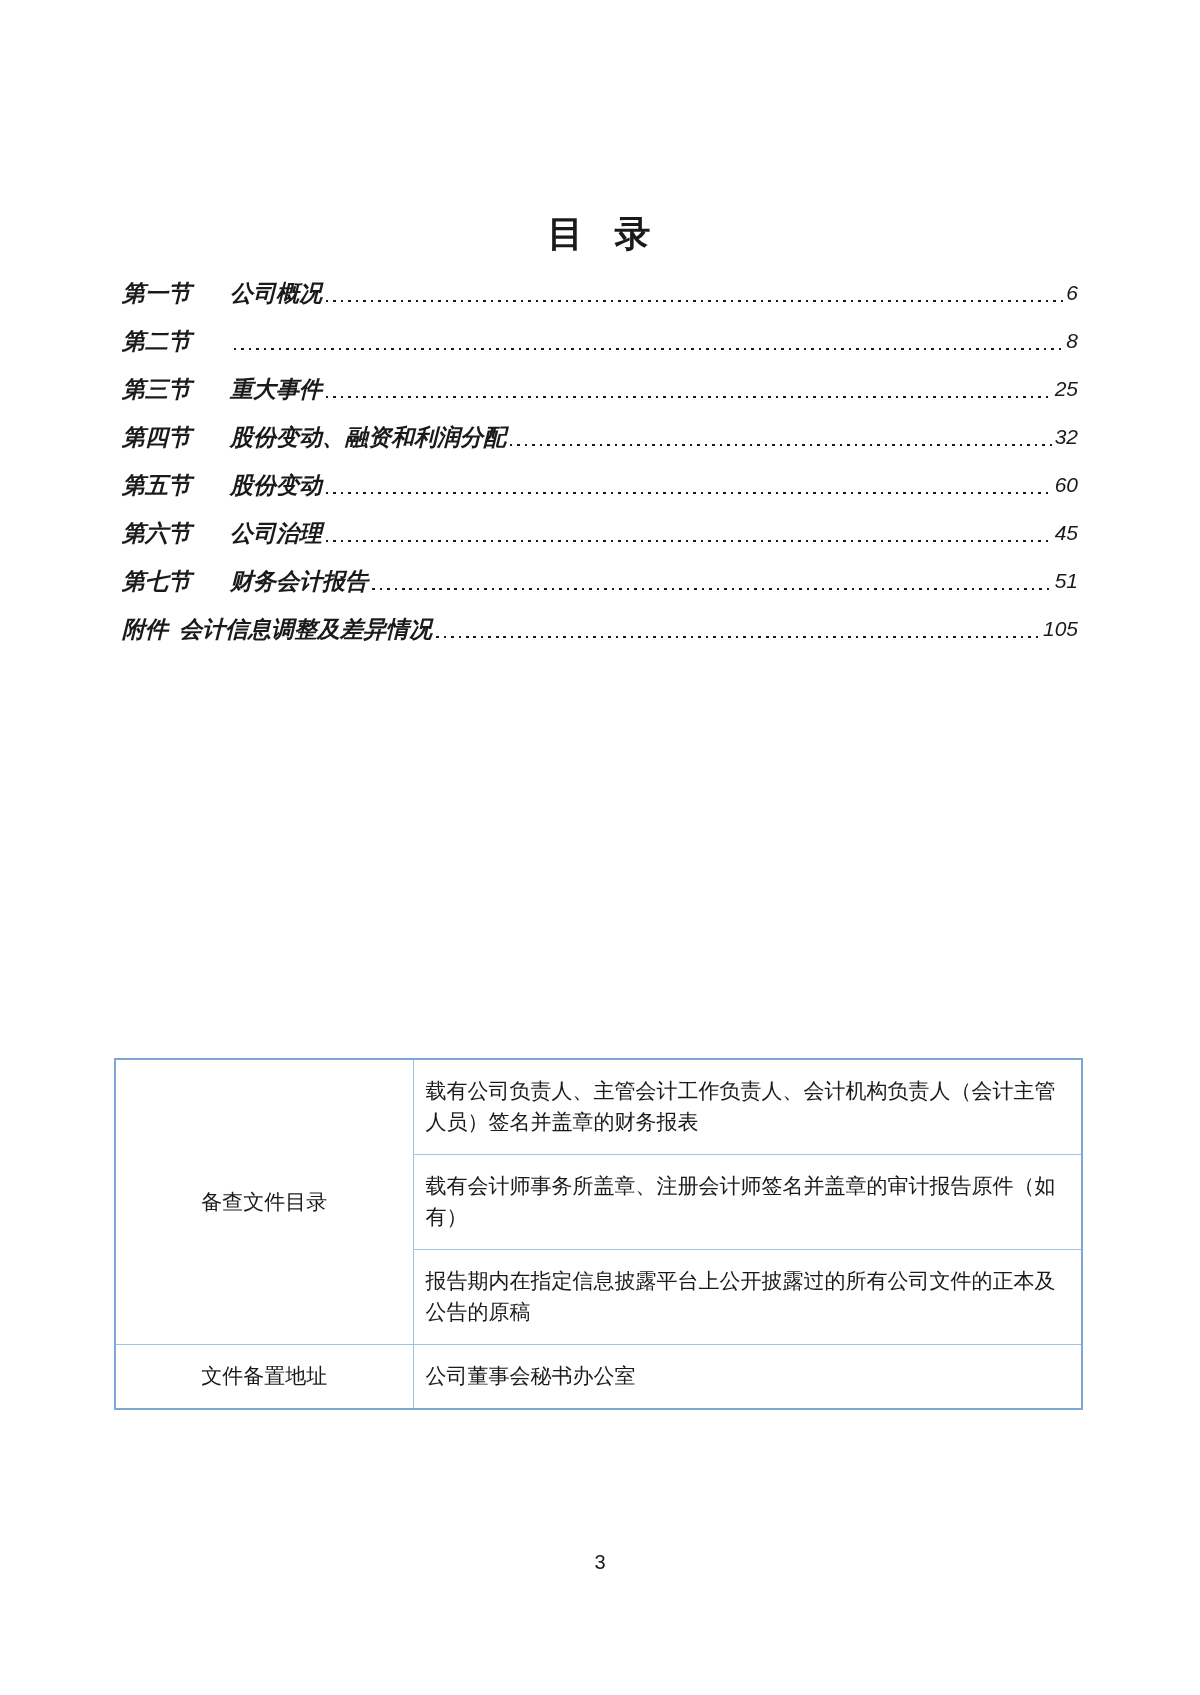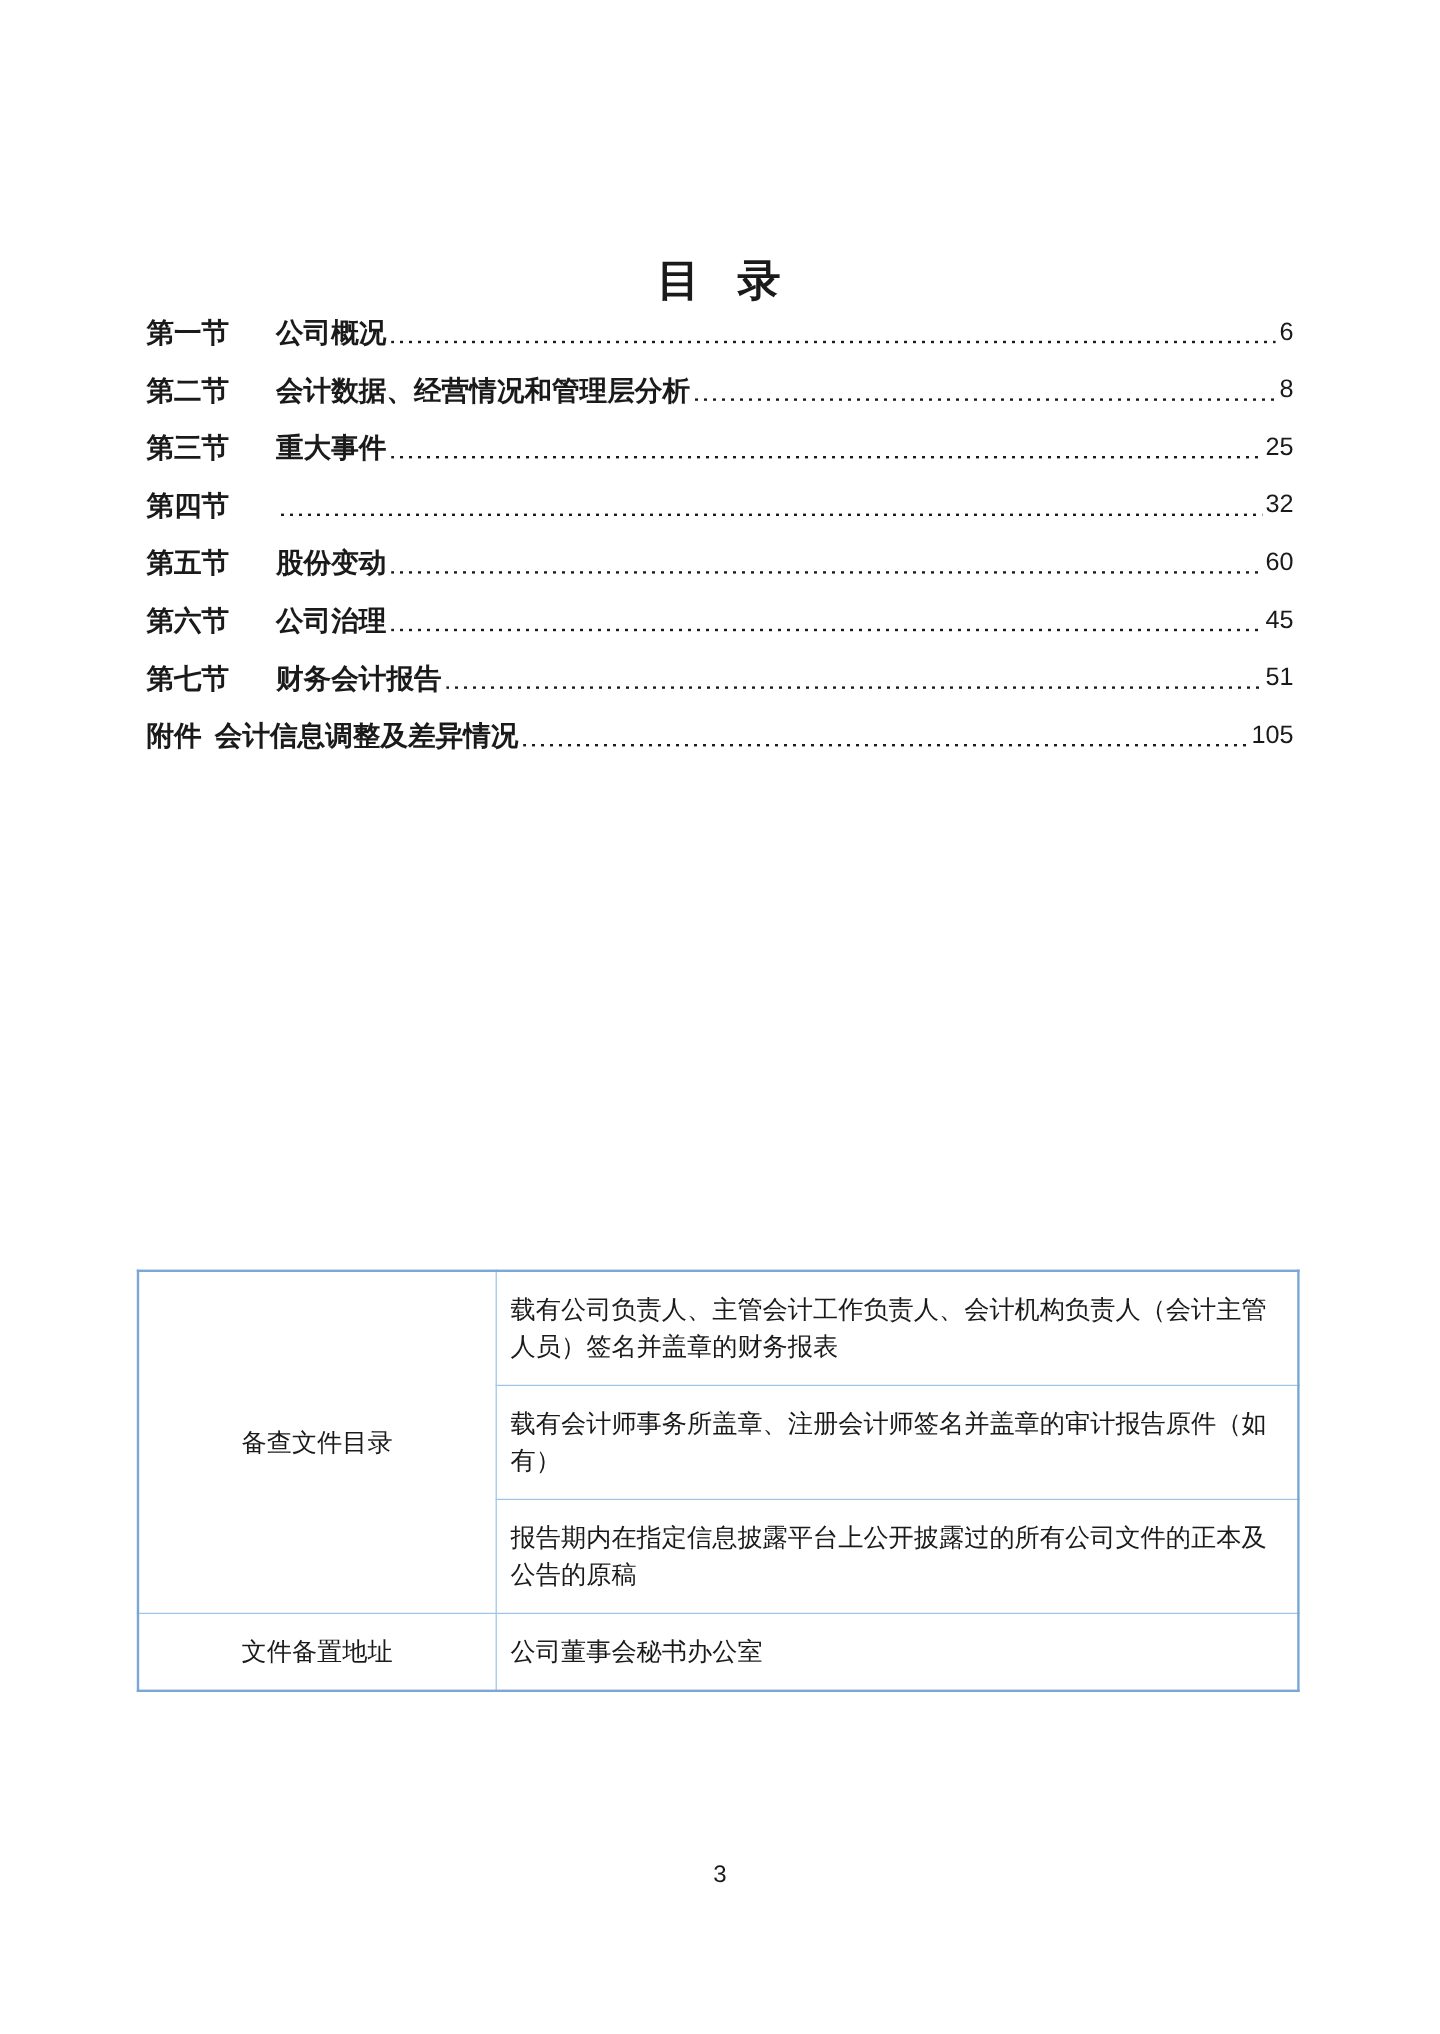--- a/index.html
+++ b/index.html
@@ -27,23 +27,24 @@
     text-align: center;
     font-size: 36px;
     font-weight: bold;
     word-spacing: 18px;
     letter-spacing: 2px;
   }
 
   
   .toc {
     position: absolute;
-    top: 253px;
+    top: 269px;
     left: 122px;
     width: 956px;
+    font-style: italic;
   }
   .toc-row {
     display: flex;
     align-items: center;
     height: 48px;
     font-size: 23px;
     font-weight: bold;
     white-space: nowrap;
   }
   .toc-label {
@@ -120,32 +121,32 @@
 
   <nav class="toc">
     <div class="toc-row">
       <span class="toc-label">第一节</span>
       <span class="toc-title">公司概况</span>
       <span class="toc-leader"></span>
       <span class="toc-page">6</span>
     </div>
     <div class="toc-row">
       <span class="toc-label">第二节</span>
-      <span class="toc-title">会计数据、经营情况和管理层分析</span>
       <span class="toc-leader"></span>
       <span class="toc-page">8</span>
     </div>
     <div class="toc-row">
       <span class="toc-label">第三节</span>
       <span class="toc-title">重大事件</span>
       <span class="toc-leader"></span>
       <span class="toc-page">25</span>
     </div>
     <div class="toc-row">
       <span class="toc-label">第四节</span>
+      <span class="toc-title">股份变动、融资和利润分配</span>
       <span class="toc-leader"></span>
       <span class="toc-page">32</span>
     </div>
     <div class="toc-row">
       <span class="toc-label">第五节</span>
       <span class="toc-title">股份变动</span>
       <span class="toc-leader"></span>
       <span class="toc-page">60</span>
     </div>
     <div class="toc-row">

